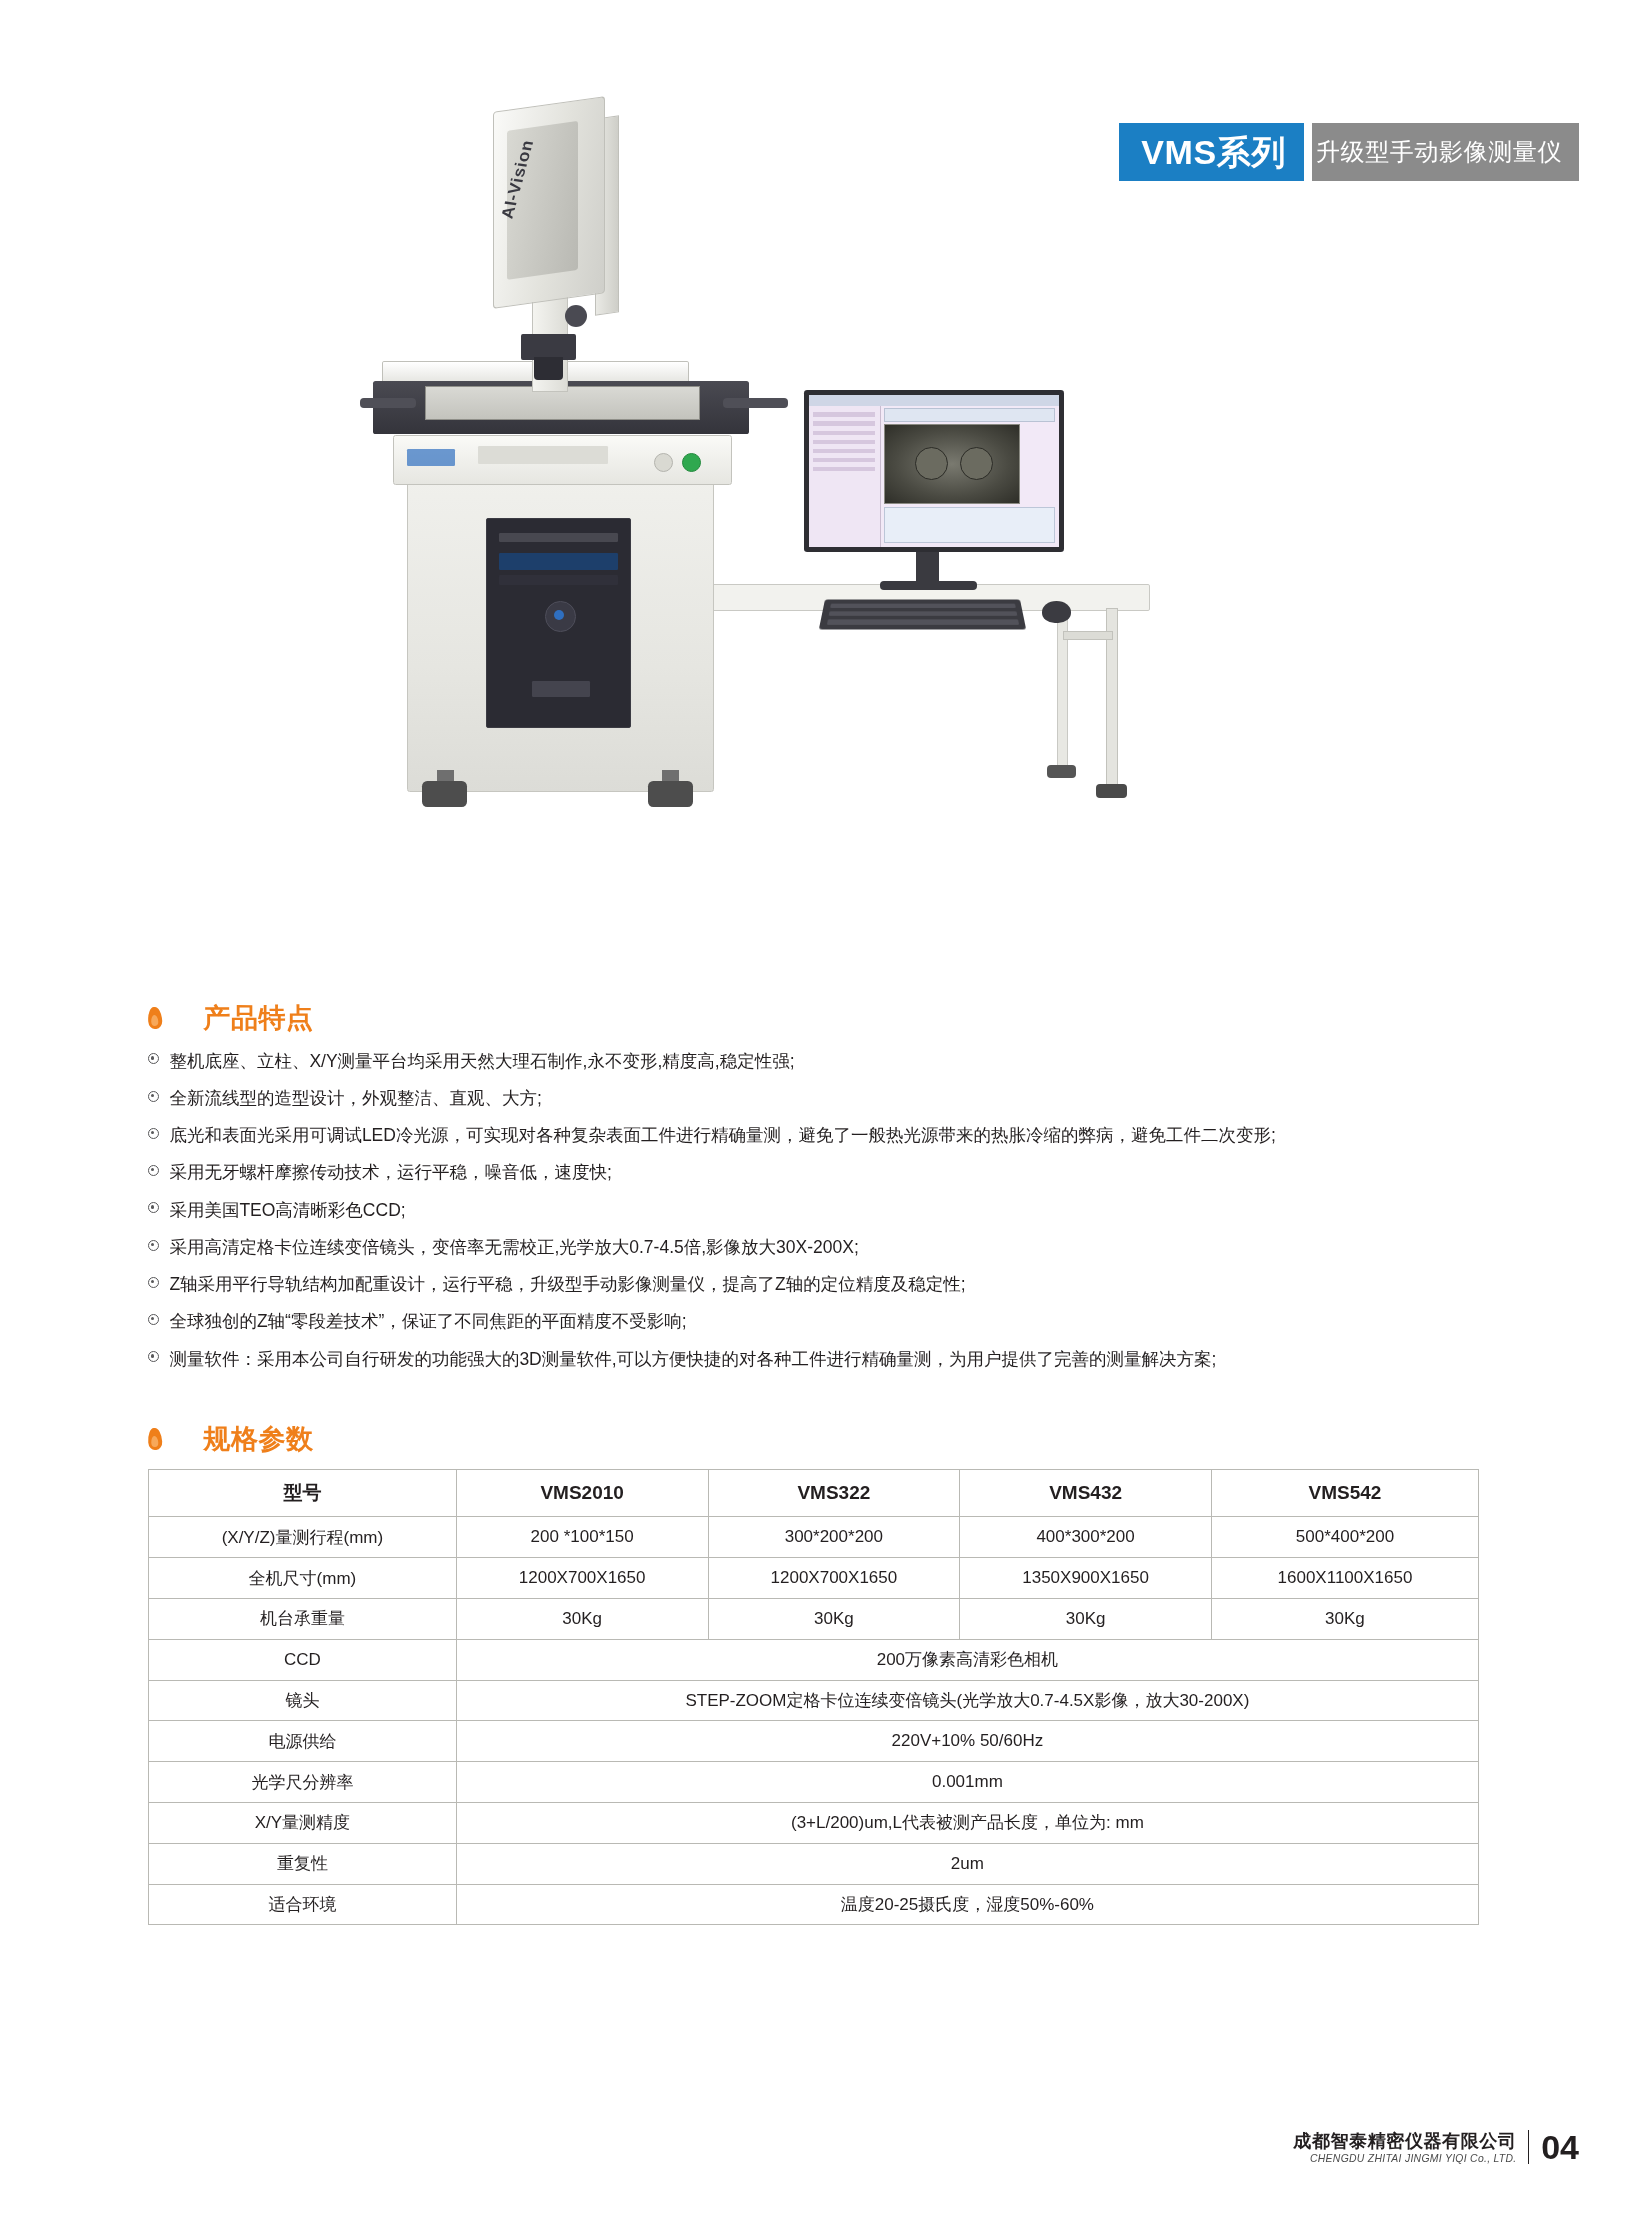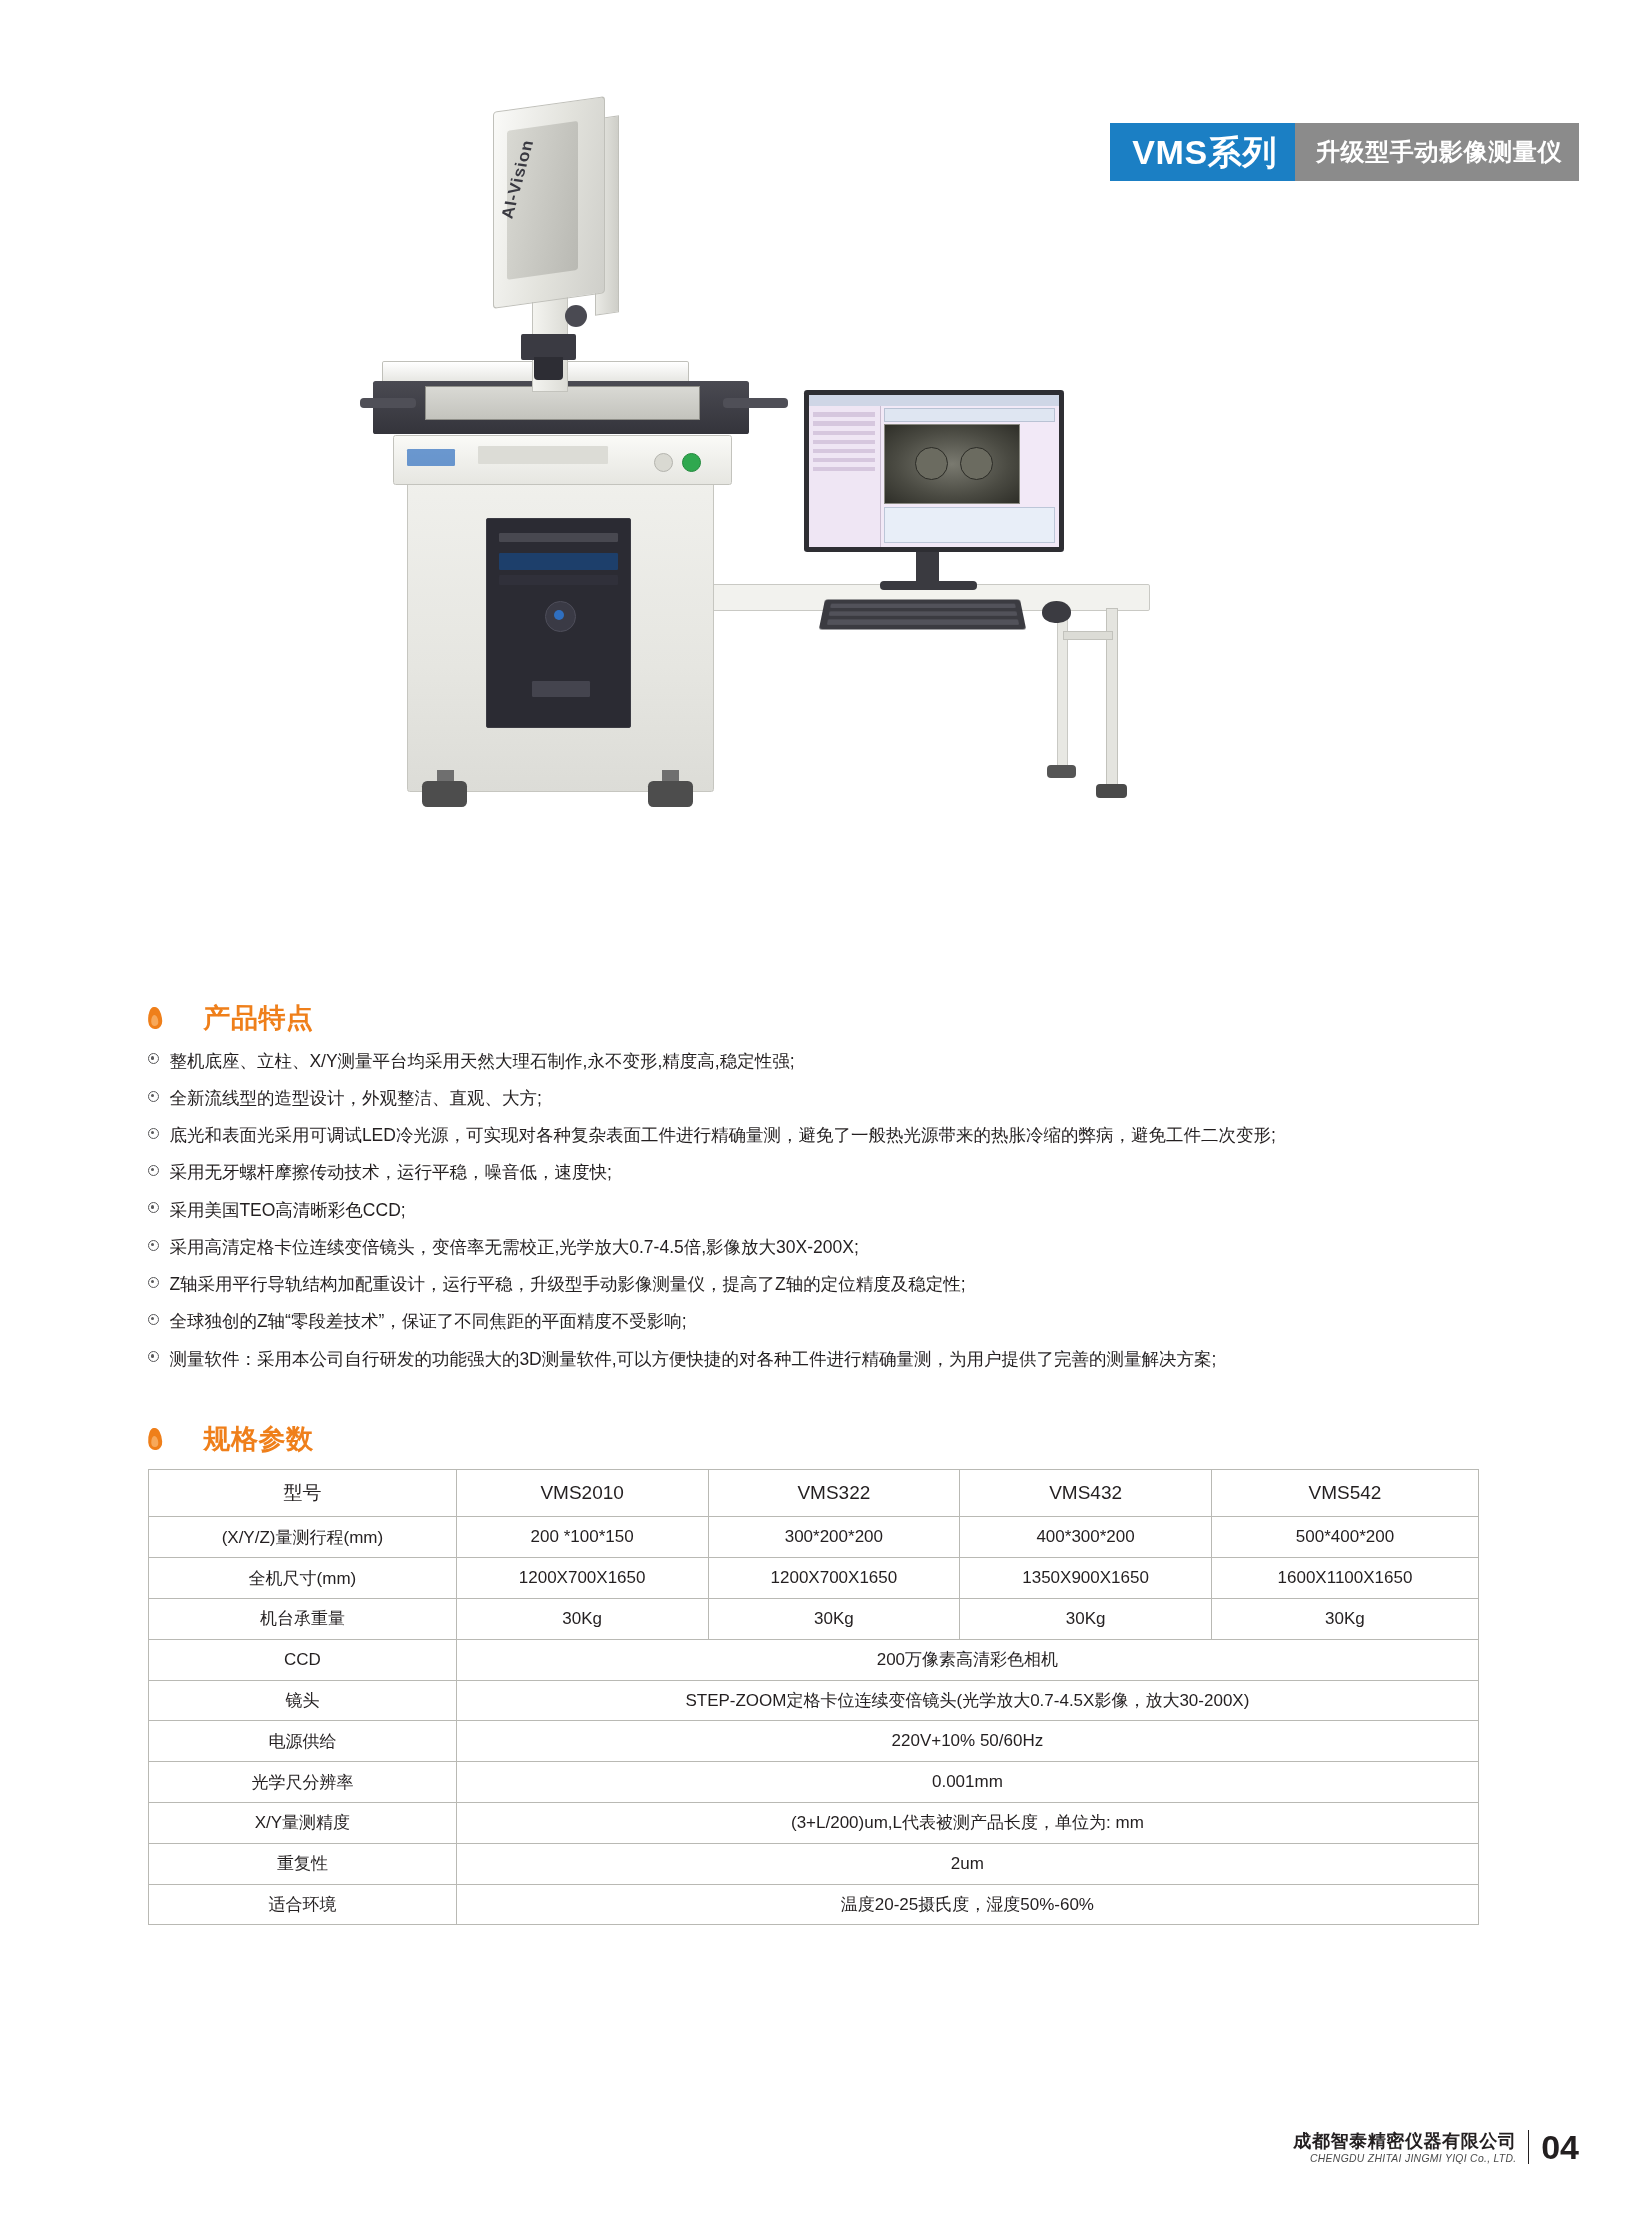--- a/index.html
+++ b/index.html
@@ -33,26 +33,27 @@
     letter-spacing: 0.6px;
     padding: 0 18px 0 22px;
     display: flex;
     align-items: center;
     line-height: 1;
   }
   .header-banner .title-gray {
     background: #8b8b8b;
     color: #ffffff;
     font-size: 24px;
-    font-weight: bold;
-    padding: 0 17px 0 21px;
+    font-weight: normal;
+    padding: 0 17px 0 4px;
     display: flex;
     align-items: center;
     letter-spacing: 0.6px;
     line-height: 1;
+    margin-left: 8px;
   }
 
   
   .product-image {
     position: absolute;
     top: 195px;
     left: 337px;
     width: 961px;
     height: 766px;
   }
@@ -612,21 +613,21 @@
   }
   table.spec-table td, table.spec-table th {
     border: 0.6px solid #b9b9b4;
     text-align: center;
     padding: 8.4px 3.9px;
     font-weight: normal;
     color: #231f20;
   }
   table.spec-table tr.head-row th {
     font-size: 19px;
-    font-weight: normal;
+    font-weight: bold;
     padding: 10.4px 3.9px;
   }
   table.spec-table td.label-col,
   table.spec-table th.label-col {
     width: 299px;
   }
   .note {
     margin-top: 14.3px;
     font-size: 17.5px;
     line-height: 1.55;

